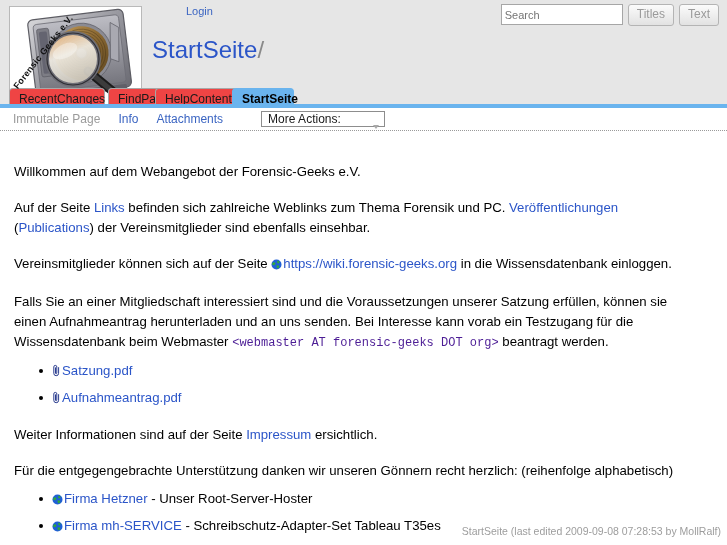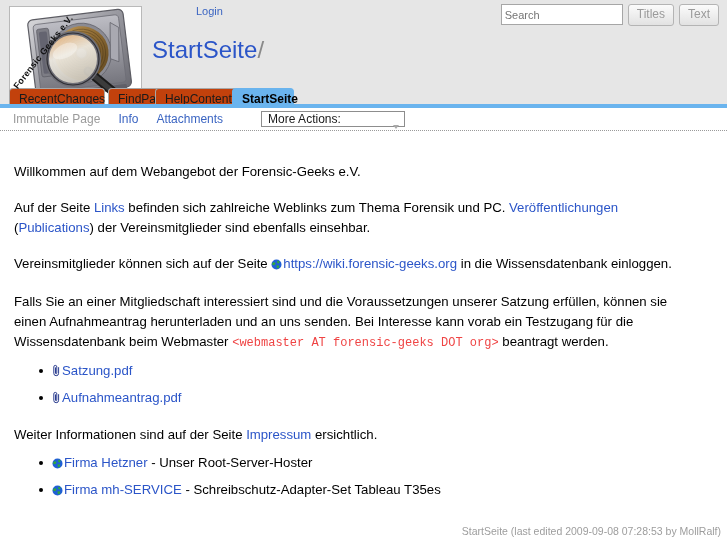--- a/index.html
+++ b/index.html
@@ -81,21 +81,21 @@
     background: linear-gradient(#fbfbfb, #e2e2e2);
     border: 1px solid #b4b4b4;
     border-radius: 3px;
     padding: 3px 8px 4px 8px;
     line-height: 13px;
     cursor: pointer;
   }
 
   #login-line {
     position: absolute;
-    left: 148px;
+    left: 138px;
     top: 5px;
     font-size: 11px;
     padding-left: 48px;
   }
   #login-line a {
     color: #3b65c2;
     text-decoration: none;
   }
 
   #pagelocation {
@@ -122,21 +122,21 @@
     height: 23px;
   }
   .tab {
     position: absolute;
     bottom: 0;
     height: 18px;
     padding: 3px 9px 2px 9px;
     font-size: 12px;
     line-height: 15px;
     color: #1a1a1a;
-    background: #c2410c;
+    background: #ef4444;
     border: 1px solid #a8a8a8;
     border-bottom: none;
     border-radius: 4px 4px 0 0;
     cursor: pointer;
     white-space: nowrap;
     box-sizing: border-box;
   }
   .tab.active {
     background: #6ab4ee;
     border-color: #6ab4ee;
@@ -178,21 +178,21 @@
     text-decoration: none;
     cursor: pointer;
   }
   #more-actions {
     margin-left: 20px;
     display: flex;
     align-items: center;
     border: 1px solid #8d8d8d;
     background: #ffffff;
     height: 16px;
-    width: 144px;
+    width: 124px;
     box-sizing: border-box;
     cursor: pointer;
   }
   #more-actions .ma-label {
     flex: 1;
     font-size: 12px;
     color: #1a1a1a;
     padding-left: 6px;
     line-height: 14px;
   }
@@ -228,21 +228,21 @@
   #content p.first { margin-top: 31px; }
   .gap { margin-top: 16px !important; }
 
   a.wlink {
     color: #2b55c8;
     text-decoration: none;
   }
   code.mono {
     font-family: "Liberation Mono", monospace;
     font-size: 12px;
-    color: #ef4444;
+    color: #4c1d95;
   }
 
   ul.bullets {
     margin: 8px 0 8px 0;
     padding-left: 38px;
     list-style: none;
   }
   ul.bullets li {
     margin: 0 0 6px 0;
     position: relative;
@@ -415,20 +415,23 @@
       <span class="ico"><svg width="9" height="13" viewBox="0 0 9 13">
             <path d="M6.6 3.2 v6.1 a2.4 2.4 0 0 1 -4.8 0 V2.9 a1.5 1.5 0 0 1 3 0 v6.2 a0.65 0.65 0 0 1 -1.3 0 V3.4" fill="none" stroke="#2b3d8f" stroke-width="1"></path>
           </svg></span><a href="#" class="wlink">Aufnahmeantrag.pdf</a>
     </li>
   </ul>
 
   <p class="gap">
     <span>Weiter Informationen sind auf der Seite </span><a href="#" class="wlink">Impressum</a><span> ersichtlich.</span>
   </p>
 
+  <p class="gap">
+    <span>Für die entgegengebrachte Unterstützung danken wir unseren Gönnern recht herzlich: (reihenfolge alphabetisch)</span>
+  </p>
 
   <ul class="bullets">
     <li>
       <span class="ico"><svg width="11" height="11" viewBox="0 0 11 11">
             <circle cx="5.5" cy="5.5" r="5" fill="#1f5fd6"></circle>
             <path d="M1.2 4.2 L3 3 L4.6 4.4 L3.2 6.2 L1.5 6 Z" fill="#2faa3c"></path>
             <path d="M6.4 1.4 L8.6 2.4 L8 4.6 L6.2 4 Z" fill="#2faa3c"></path>
             <path d="M5.4 6.6 L7.6 6.2 L8.4 8.2 L6 9.6 Z" fill="#2faa3c"></path>
           </svg></span><a href="#" class="wlink">Firma Hetzner</a><span> - Unser Root-Server-Hoster</span>
     </li>

